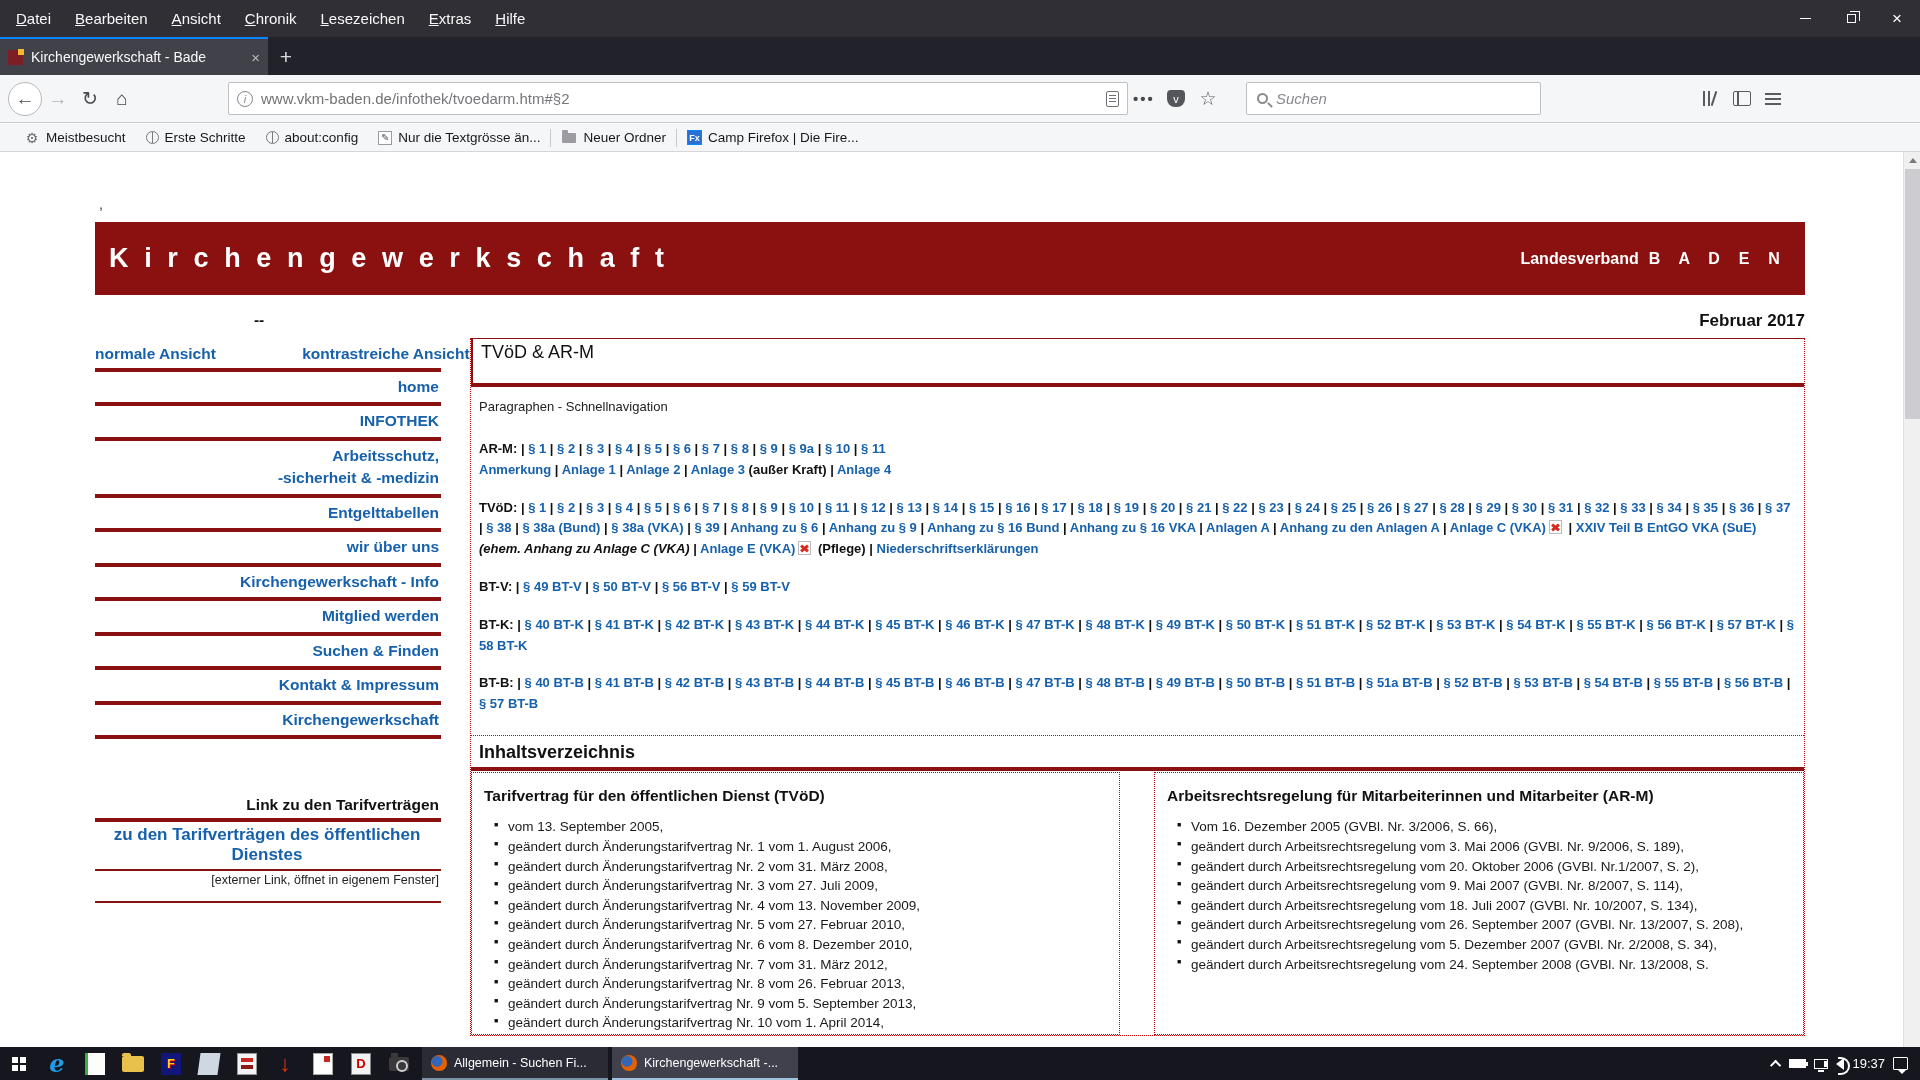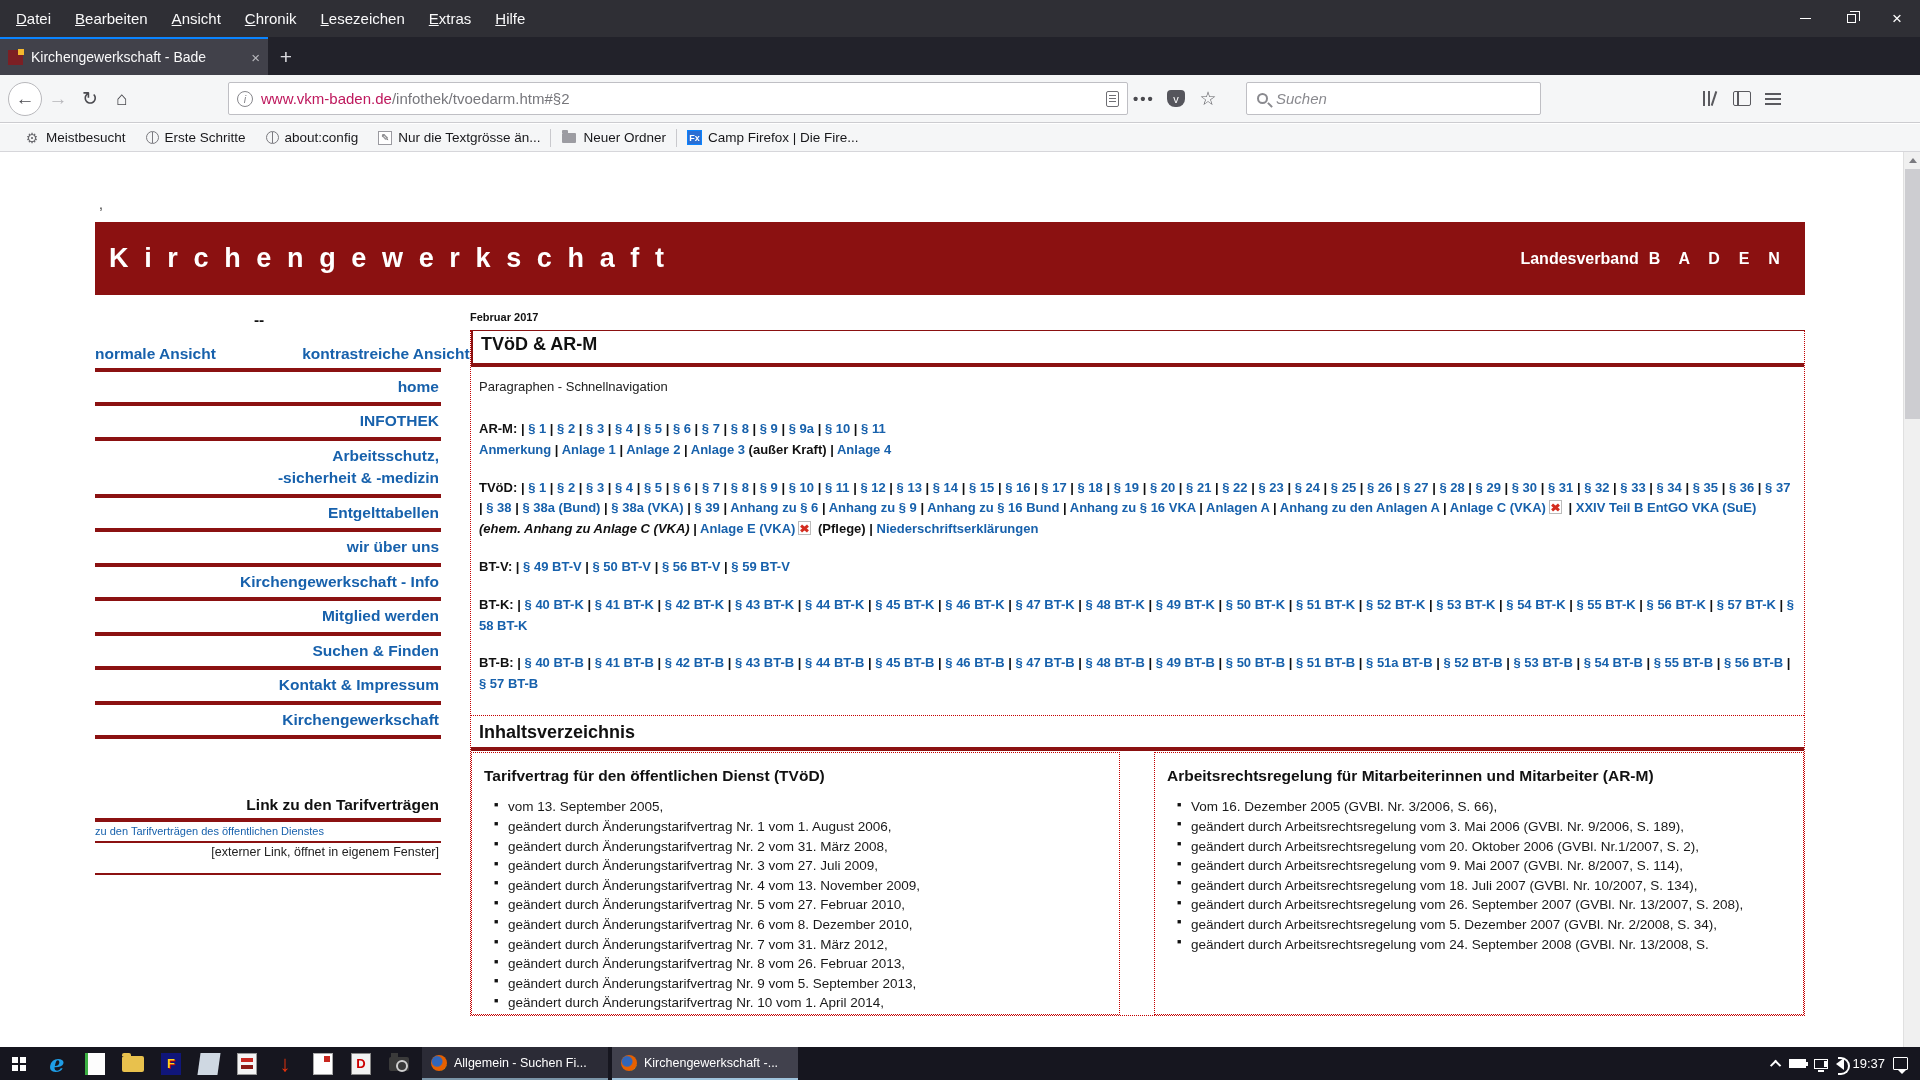--- a/index.html
+++ b/index.html
@@ -26,21 +26,21 @@
   .tab-close { color:#b9b9be; font-size:15px; flex:none; }
   .newtab { width:36px; height:36px; color:#d9d9de; font-size:21px; display:flex; align-items:center; justify-content:center; }
 
   .navbar { position:absolute; left:0; top:75px; width:1920px; height:48px; background:#f5f6f7; border-bottom:1px solid #ccccd0; display:flex; align-items:center; color:#4a4a4f; }
   .nav-ic { width:32px; height:32px; display:flex; align-items:center; justify-content:center; font-size:19px; flex:none; }
   .back-circle { width:34px; height:34px; border:1px solid #b8b8bc; border-radius:50%; background:#fff; display:flex; align-items:center; justify-content:center; font-size:19px; margin-left:8px; }
   .fwd { color:#b5b5b9; }
   .urlbar { width:900px; height:33px; background:#fff; border:1px solid #bfbfc4; border-radius:2px; margin-left:90px; display:flex; align-items:center; padding:0 8px; gap:8px; }
   .info-circle { width:16px; height:16px; border:1px solid #87878c; border-radius:50%; font-size:11px; color:#87878c; display:flex; align-items:center; justify-content:center; font-style:italic; flex:none; }
   .url-text { font-size:15px; white-space:nowrap; overflow:hidden; flex:1; }
-  .url-domain { color:#be185d; }
+  .url-domain { color:#737373; }
   .url-path { color:#77777c; }
   .reader-ic { width:13px; height:16px; border:1px solid #6f6f74; border-radius:2px; position:relative; flex:none; }
   .reader-ic::before { content:""; position:absolute; left:2px; top:3px; width:7px; height:1px; background:#6f6f74; box-shadow:0 3px 0 #6f6f74,0 6px 0 #6f6f74; }
   .dots { letter-spacing:2px; font-size:15px; font-weight:bold; }
   .pocket { width:18px; height:17px; background:#55555c; border-radius:4px 4px 8px 8px; color:#fff; font-size:11px; display:flex; align-items:center; justify-content:center; }
   .star { font-size:19px; color:#5a5a5f; }
   .searchbar { width:295px; height:33px; background:#fff; border:1px solid #bfbfc4; border-radius:2px; margin-left:22px; display:flex; align-items:center; padding:0 10px; gap:8px; }
   .mag { width:11px; height:11px; border:2px solid #8a8a8f; border-radius:50%; position:relative; flex:none; }
   .mag::after { content:""; position:absolute; width:6px; height:2px; background:#8a8a8f; transform:rotate(45deg); left:8px; top:9px; }
   .search-ph { font-size:15px; font-style:italic; color:#8a8a8f; }
@@ -85,27 +85,27 @@
   a.blue, .blue-link { color:#1761ac; text-decoration:none; cursor:pointer;margin-top:34px; }
   .dashes { color:#111; }
 
   .redline2 { height:2px; border-top:2px solid #8b1111; border-bottom:2px solid #8b1111; }
   .redline1 { border-top:2px solid #8b1111; }
 
   .side-item { text-align:right; font-size:15.5px; font-weight:bold; color:#1761ac; padding:4px 2px 4px 0; white-space:pre-line; line-height:1.45; cursor:pointer; }
 
   .tarif-block { margin-top:54px; }
   .tarif-head { text-align:right; font-size:15.5px; font-weight:bold; color:#111; padding:3px 2px 4px 0; }
-  .tarif-link { display:block; text-align:left; font-size:11px; font-weight:normal; color:#1761ac; padding:3px 2px 4px 0; }
+  .tarif-link { display:block; text-align:center; font-size:17px; font-weight:bold; color:#1761ac; padding:3px 2px 4px 0; }
   .tarif-note { text-align:right; font-size:12.5px; color:#222; padding:2px 2px 14px 0; }
 
-  .date-row { text-align:left; font-size:11px; font-weight:bold; color:#111; padding-bottom:7px; }
+  .date-row { text-align:right; font-size:17px; font-weight:bold; color:#111; padding-bottom:7px; }
 
   .main-box { border:1px dotted #c40000; border-top:1px solid #8b1111; }
-  .main-title { font-size:18px; font-weight:bold; color:#111; padding:3px 8px 8px 8px; border-left:2px solid #8b1111; }
+  .main-title { font-size:18px; font-weight:normal; color:#111; padding:3px 8px 20px 8px; border-left:2px solid #8b1111; }
   .qn-label { font-size:13px; color:#222; padding:12px 8px 4px 8px; }
   .quicknav { padding:4px 8px 20px 8px; font-size:13px; line-height:1.6; }
   .qrow { margin-top:17px; font-weight:bold; }
   .qlabel { color:#111; }
   .qsep { color:#111; }
   .qlink { color:#1761ac; cursor:pointer; }
   .qtext { color:#111; }
   .qital { color:#111; font-style:italic; }
   .pdf-icon { display:inline-block; width:13px; height:14px; background:#fff; border:1px solid #bbb; position:relative; vertical-align:-2px; margin:0 3px; }
   .pdf-icon::before, .pdf-icon::after { content:""; position:absolute; left:1px; top:5px; width:9px; height:3px; background:#d42c1e; }

